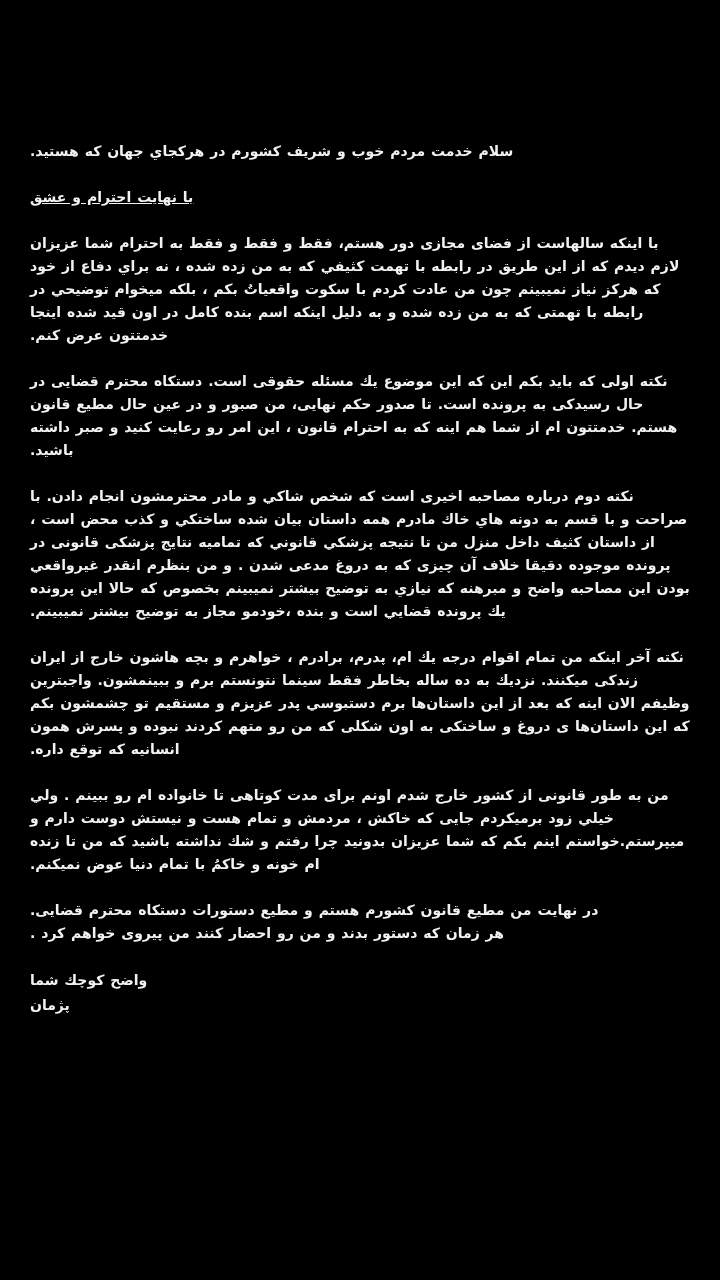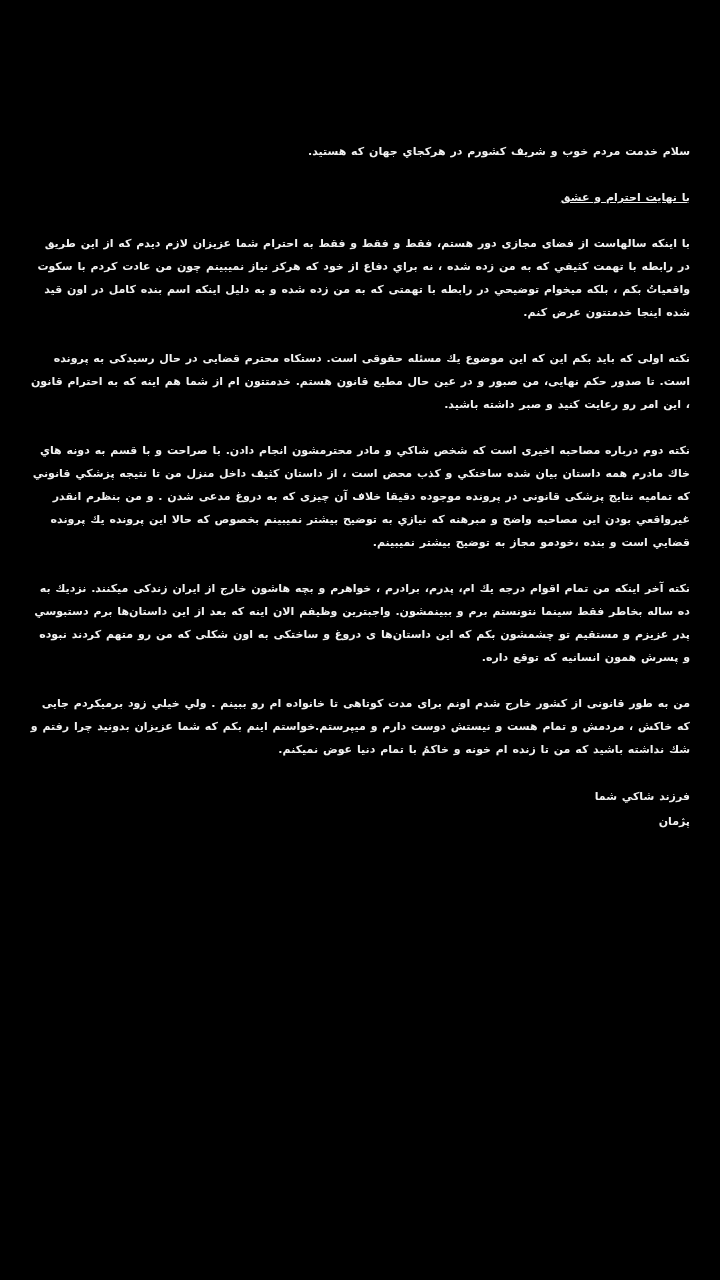--- a/index.html
+++ b/index.html
@@ -11,24 +11,24 @@
     width: 720px;
     height: 1280px;
     overflow: hidden;
     font-family: "DejaVu Sans", sans-serif;
   }
   .letter {
     width: 660px;
     margin: 0 auto;
     padding-top: 140px;
     direction: rtl;
-    text-align: right;
+    text-align: left;
     color: #f2f2f2;
     font-weight: bold;
-    font-size: 11px;
+    font-size: 14px;
     line-height: 23px;
     word-spacing: 1px;
   }
   .letter p {
     margin: 0 0 23px 0;
     white-space: pre-line;
   }
   .greeting {
     margin-bottom: 25px;
   }
@@ -55,19 +55,21 @@
   <p>با اينكه سالهاست از فضاى مجازى دور هستم،  فقط و فقط و فقط  به احترام شما عزيزان لازم ديدم كه از اين طريق در رابطه با تهمت كثيفي كه به من زده شده ، نه براي دفاع از خود كه هركز نياز نميبينم چون من عادت كردم با سكوت واقعياتُ بكم ، بلكه ميخوام توضيحي در رابطه با تهمتى كه به من زده شده و به دليل اينكه اسم بنده كامل در اون قيد شده اينجا خدمتتون عرض كنم.</p>
 
   <p>نكته اولى كه بايد بكم اين كه اين موضوع يك مسئله حقوقى است. دستكاه محترم قضايى در حال رسيدكى به پرونده است. تا صدور حكم نهايى، من صبور و در عين حال مطيع قانون هستم. خدمتتون ام از شما هم اينه كه به احترام قانون ، اين امر رو رعايت كنيد و صبر داشته باشيد.</p>
 
   <p>نكته دوم درباره مصاحبه اخيرى است كه شخص شاكي و مادر محترمشون انجام دادن. با صراحت و با قسم به دونه هاي خاك مادرم همه داستان بيان شده ساختكي و كذب محض است ، از داستان كثيف داخل منزل من تا نتيجه پزشكي قانوني كه تماميه نتايج پزشكى قانونى در پرونده موجوده دقيقا خلاف آن چيزى كه به دروغ مدعى شدن . و من بنظرم انقدر غيرواقعي بودن اين مصاحبه واضح و مبرهنه كه نيازي به توضيح بيشتر نميبينم بخصوص كه حالا اين پرونده يك پرونده قضايي است و بنده ،خودمو  مجاز به توضيح بيشتر نميبينم.</p>
 
   <p>نكته آخر اينكه من تمام اقوام درجه يك ام، پدرم، برادرم ، خواهرم و بچه هاشون خارج از ايران زندكى ميكنند. نزديك به ده ساله بخاطر فقط سينما نتونستم برم و ببينمشون. واجبترين وظيفم الان اينه كه بعد از اين داستان‌ها برم دستبوسي پدر عزيزم و مستقيم تو چشمشون بكم كه اين داستان‌ها ى دروغ و ساختكى به اون شكلى كه من رو متهم كردند نبوده و پسرش همون انسانيه كه توقع داره.</p>
 
   <p>من به طور قانونى از كشور خارج شدم اونم براى مدت كوتاهى تا خانواده ام رو ببينم . ولي خيلي زود برميكردم جايى كه خاكش ، مردمش و تمام هست و نيستش دوست دارم و ميپرستم.خواستم اينم بكم كه شما عزيزان بدونيد چرا رفتم و شك نداشته باشيد كه من تا زنده ام خونه و خاكمُ با تمام دنيا عوض نميكنم.</p>
 
+  <p>در نهايت من مطيع قانون كشورم هستم و مطيع دستورات دستكاه محترم قضايى.
+هر زمان كه دستور بدند و من رو احضار كنند من پيروى خواهم كرد .</p>
 
 
   <div class="closing">
-    <p>فرزند شاكي شما</p>
+    <p>واضح كوچك شما</p>
     <p>پژمان</p>
   </div>
 </div>
 
 </body></html>

